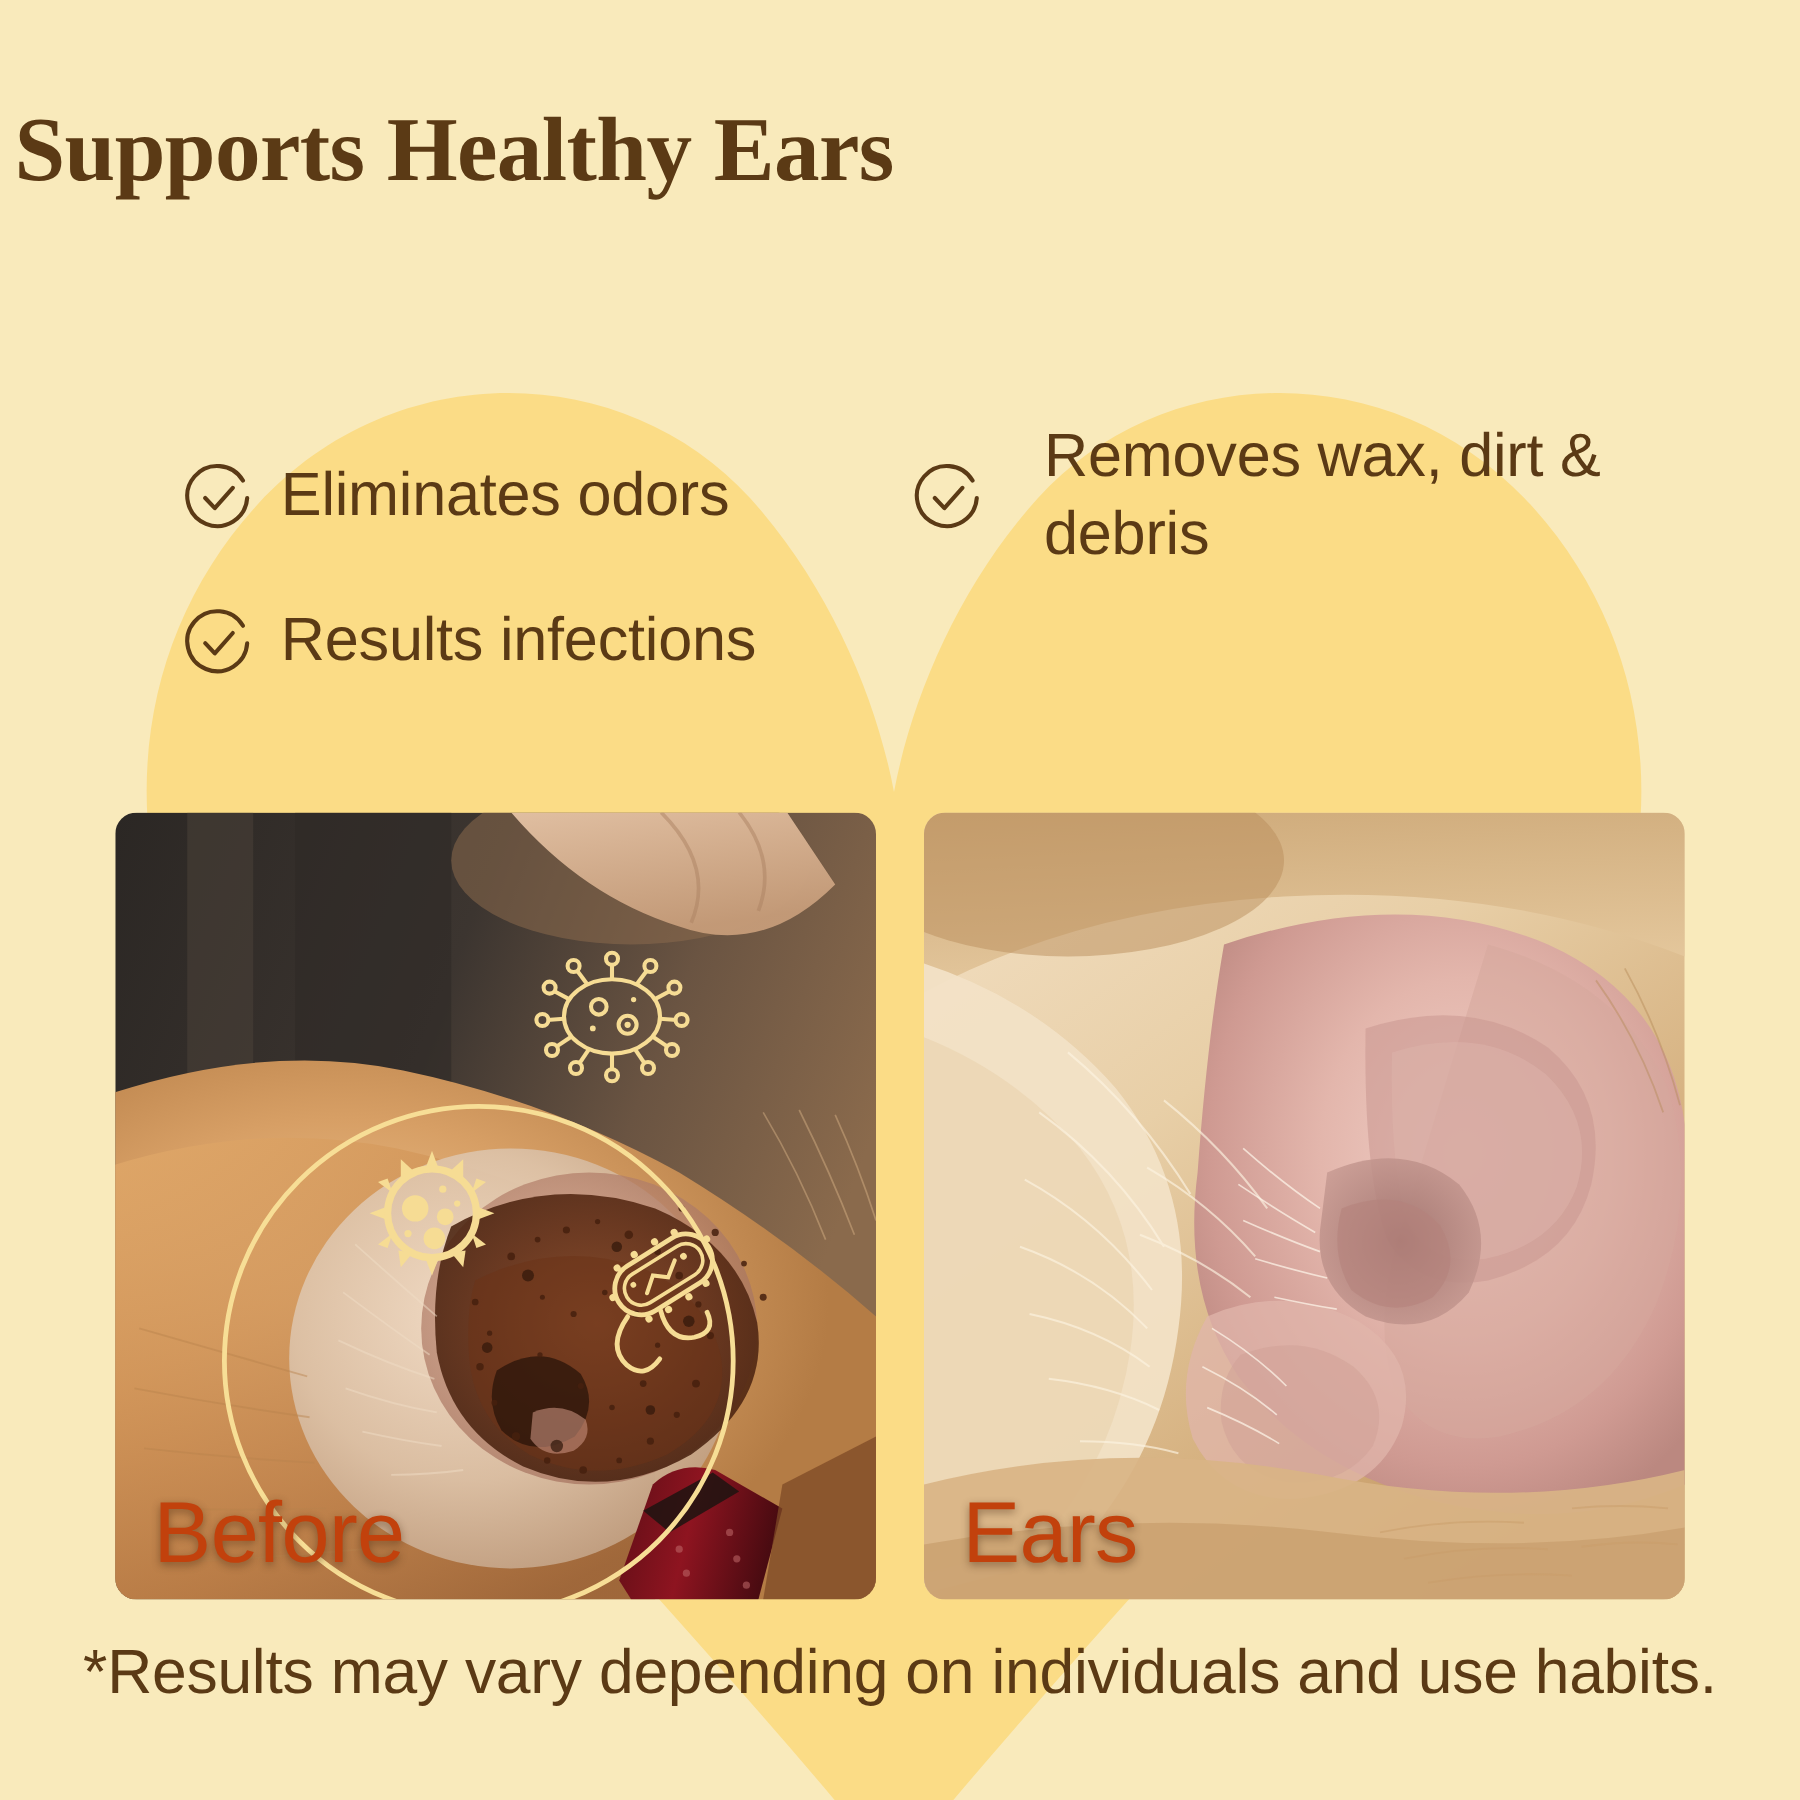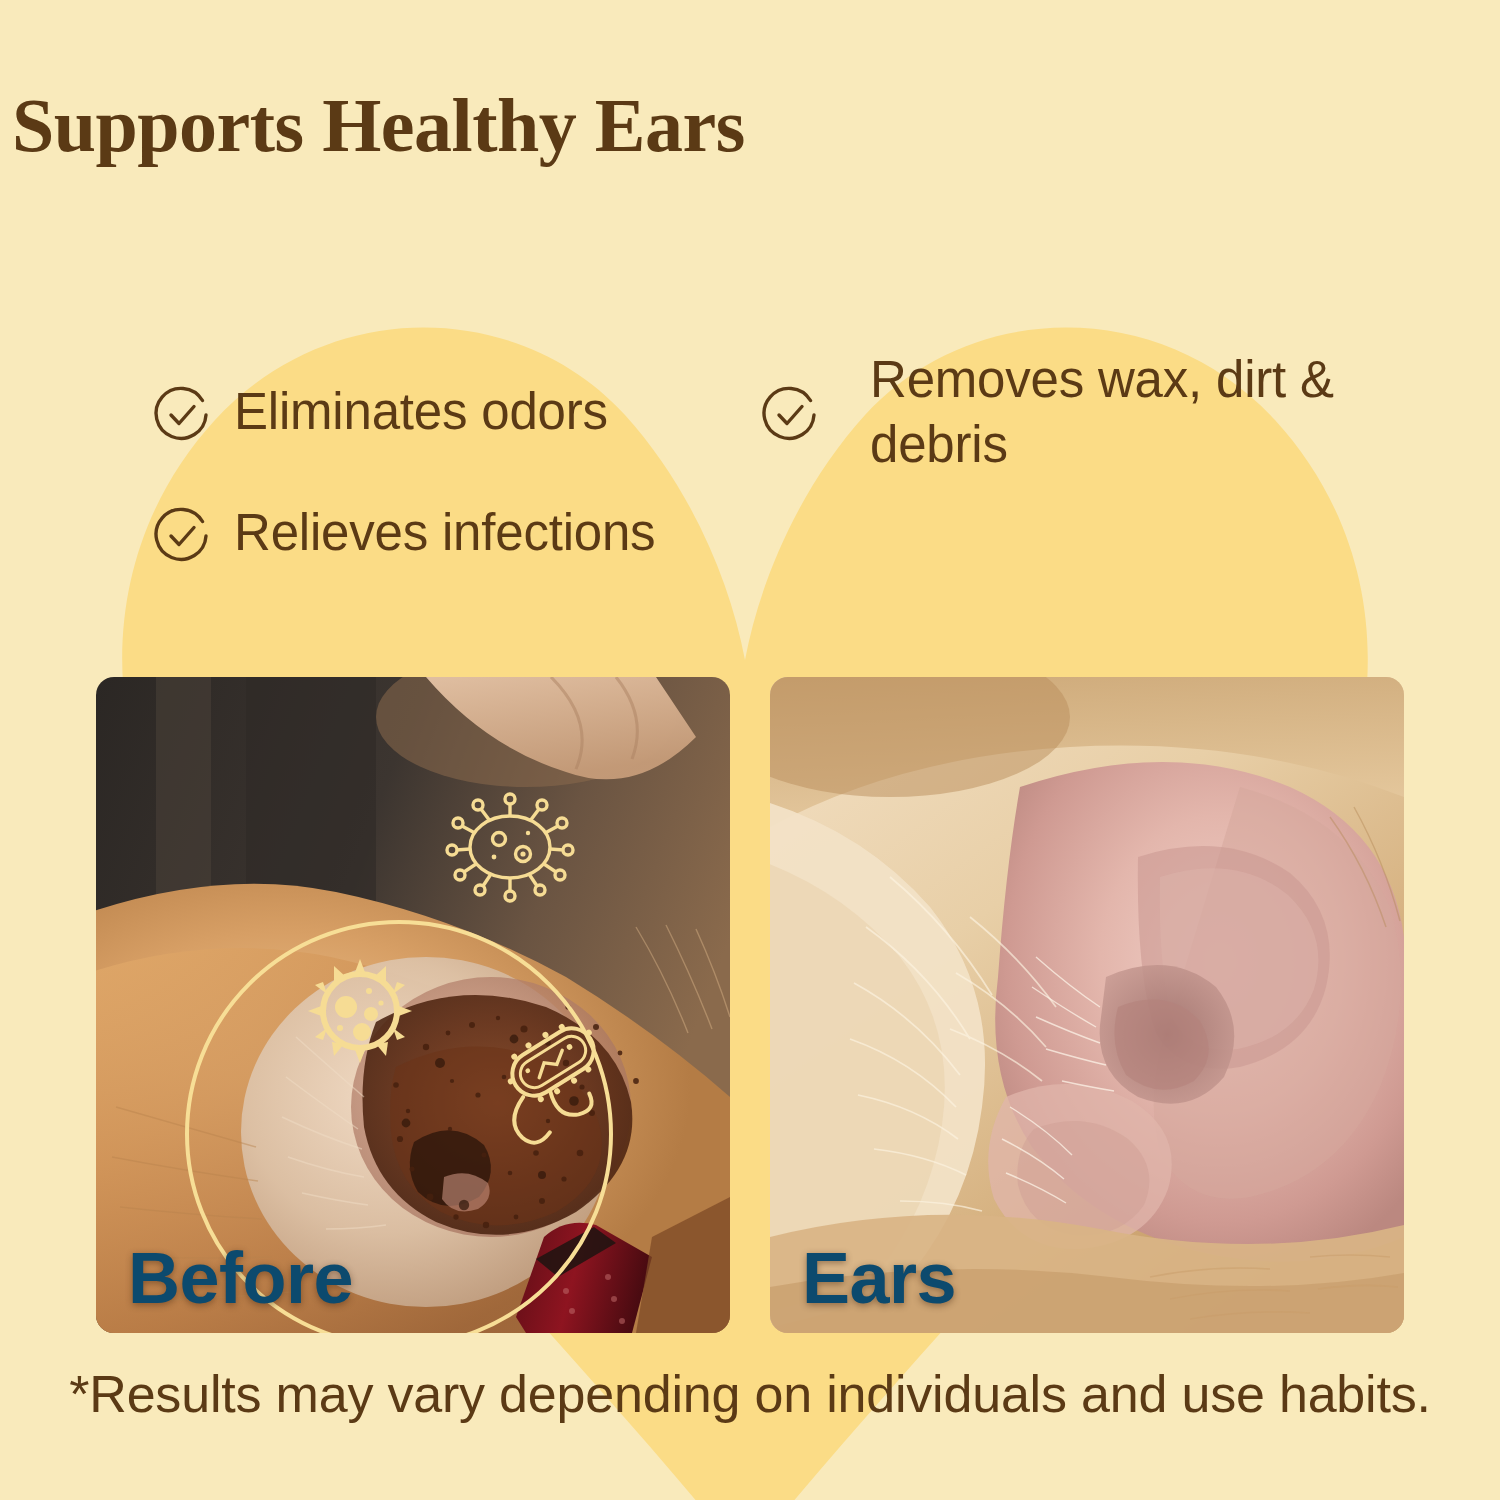--- a/index.html
+++ b/index.html
@@ -88,22 +88,22 @@
     width: 634px;
     height: 656px;
     border-radius: 18px;
     overflow: hidden;
   }
   .photo-label {
     position: absolute;
     left: 32px;
     bottom: 14px;
     font-size: 72px;
-    font-weight: 700;
-    color: #0c4a6e;
+    font-weight: 400;
+    color: #c2410c;
     letter-spacing: -0.5px;
     text-shadow: 0 2px 7px rgba(60,30,10,0.45);
     z-index: 6;
   }
   .photo-svg { position: absolute; inset: 0; width: 100%; height: 100%; }
   .overlay-svg { position: absolute; inset: 0; width: 100%; height: 100%; z-index: 5; }
 
   
   .disclaimer {
     position: absolute;
@@ -153,21 +153,21 @@
         <div class="ben-text wrap">Removes wax, dirt &amp; debris</div>
       </div>
     </div>
 
     <div class="ben-row row2">
       <div class="ben-col right">
         <svg class="check-icon" viewBox="0 0 64 64">
           <path d="M 52.5 17.5 A 25 25 0 1 0 56 32" fill="none" stroke="#5B3A15" stroke-width="3.4" stroke-linecap="round"></path>
           <polyline points="21,32 29,40.5 44,23.5" fill="none" stroke="#5B3A15" stroke-width="3.4" stroke-linecap="round" stroke-linejoin="round"></polyline>
         </svg>
-        <div class="ben-text">Relieves infections</div>
+        <div class="ben-text">Results infections</div>
       </div>
     </div>
   </div>
 
   <div class="photos">
 
     <div class="photo">
       <svg class="photo-svg" viewBox="0 0 634 656" preserveAspectRatio="xMidYMid slice">
         <defs>
           <linearGradient id="bgDark" x1="0" y1="0" x2="1" y2="0.4">

